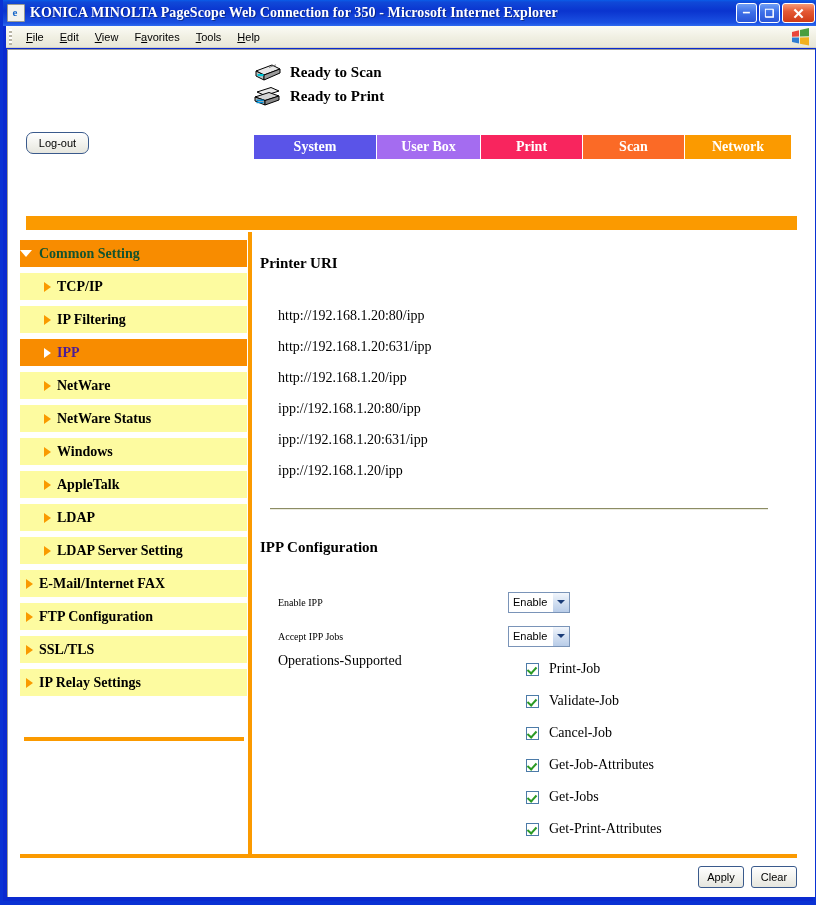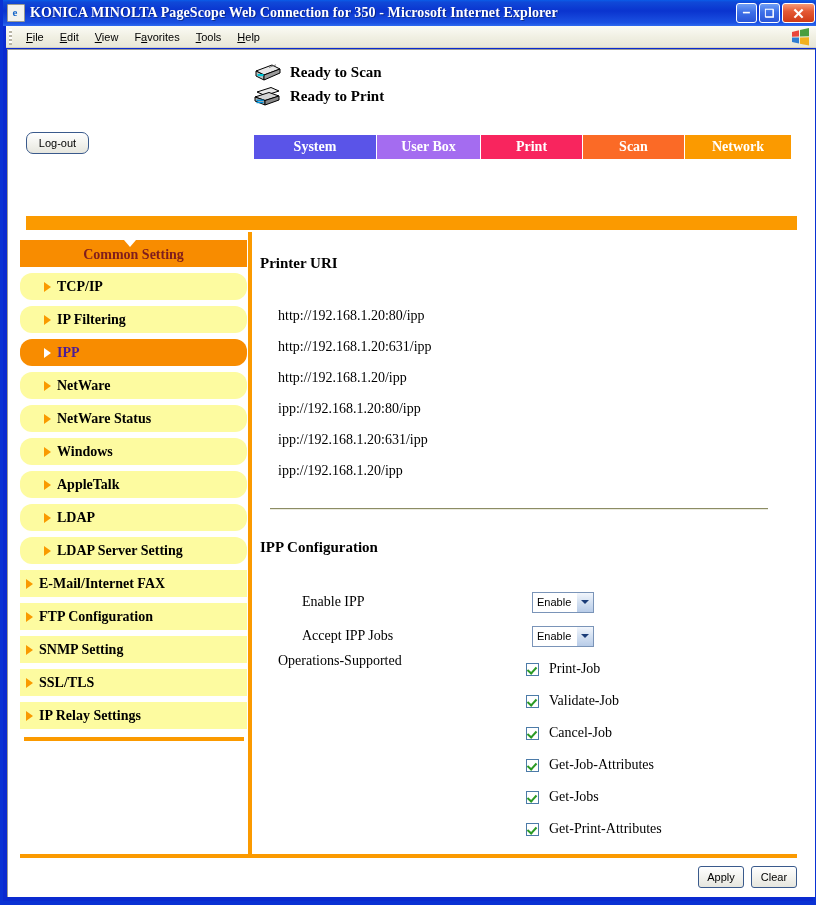--- a/index.html
+++ b/index.html
@@ -186,23 +186,23 @@
     background: #fdfba0;
     display: flex; align-items: center;
     font-family: "Liberation Serif", serif;
     font-size: 14px; font-weight: bold;
     color: #000000;
     box-sizing: border-box;
     cursor: pointer;
     white-space: nowrap;
   }
   .side-item.lvl1 { padding-left: 6px; }
-  .side-item.lvl2 { padding-left: 24px; border-radius: 12px; }
+  .side-item.lvl2 { padding-left: 24px; }
   .side-item.hdr {
-    background: #f88c00; color: #7f1d1d; padding-left: 0; flex-direction: column;
+    background: #f88c00; color: #14532d; padding-left: 0;
   }
   .side-item.sel {
     background: #f88c00; color: #4c1d95;
   }
   .arw {
     display: inline-block;
     width: 0; height: 0;
     border-left: 7px solid #f99a00;
     border-top: 5px solid transparent;
     border-bottom: 5px solid transparent;
@@ -258,22 +258,22 @@
   #cfg-title { position: absolute; left: 0px; top: 299px; }
 
   #cfg-rows { position: absolute; left: 18px; top: 345px; }
   .cfg-row {
     display: flex; align-items: center;
     height: 34px;
     white-space: nowrap;
   }
   .cfg-label {
     font-family: "Liberation Serif", serif;
-    font-size: 14px; color: #000;
-    width: 230px; flex: 0 0 auto; margin-left: 24px;
+    font-size: 10px; color: #000;
+    width: 230px; flex: 0 0 auto;
   }
   .sel-box {
     width: 62px; height: 21px;
     border: 1px solid #7a94b8;
     background: #ffffff;
     display: flex; align-items: center;
     box-sizing: border-box;
     cursor: pointer;
     position: relative;
     justify-content: space-between;
@@ -495,24 +495,20 @@
           <div class="side-item lvl1">
             <span class="arw"></span>
             <span>E-Mail/Internet FAX</span>
           </div>
           <div class="side-item lvl1">
             <span class="arw"></span>
             <span>FTP Configuration</span>
           </div>
           <div class="side-item lvl1">
             <span class="arw"></span>
-            <span>SNMP Setting</span>
-          </div>
-          <div class="side-item lvl1">
-            <span class="arw"></span>
             <span>SSL/TLS</span>
           </div>
           <div class="side-item lvl1">
             <span class="arw"></span>
             <span>IP Relay Settings</span>
           </div>
         </div>
       <div id="side-underline"></div>
       <div id="side-divider"></div>
       <div id="bottom-line"></div>

